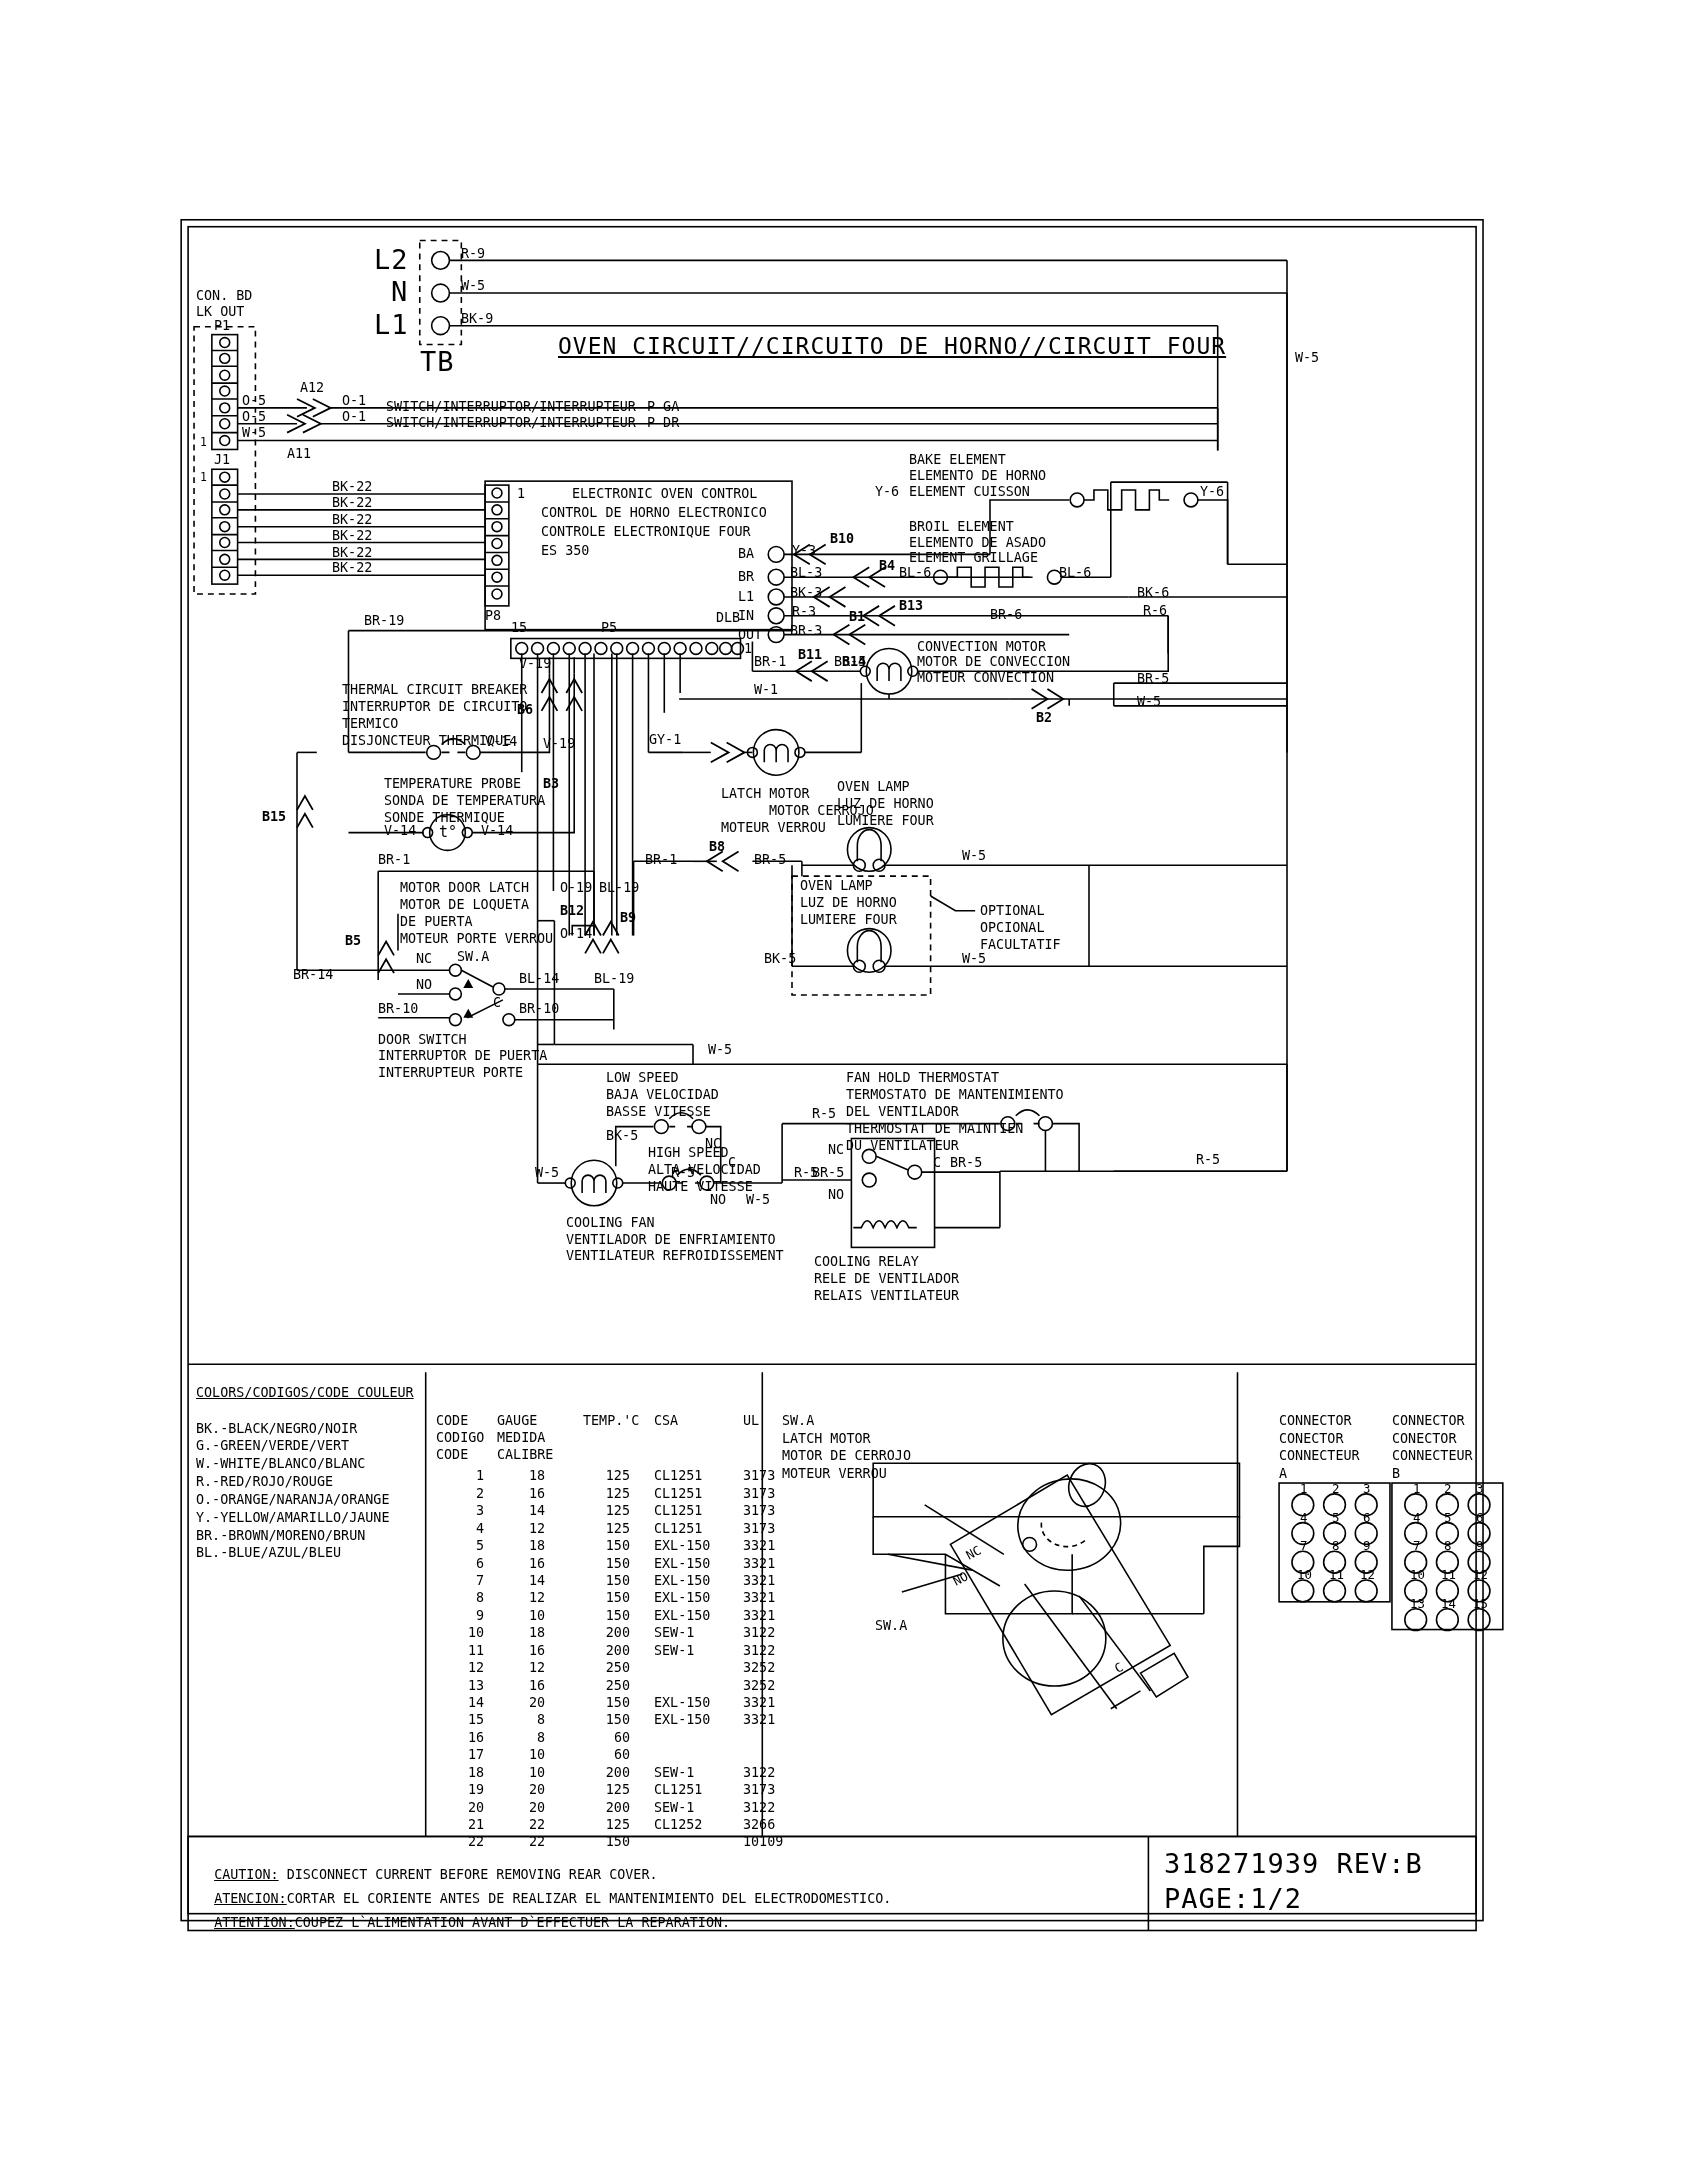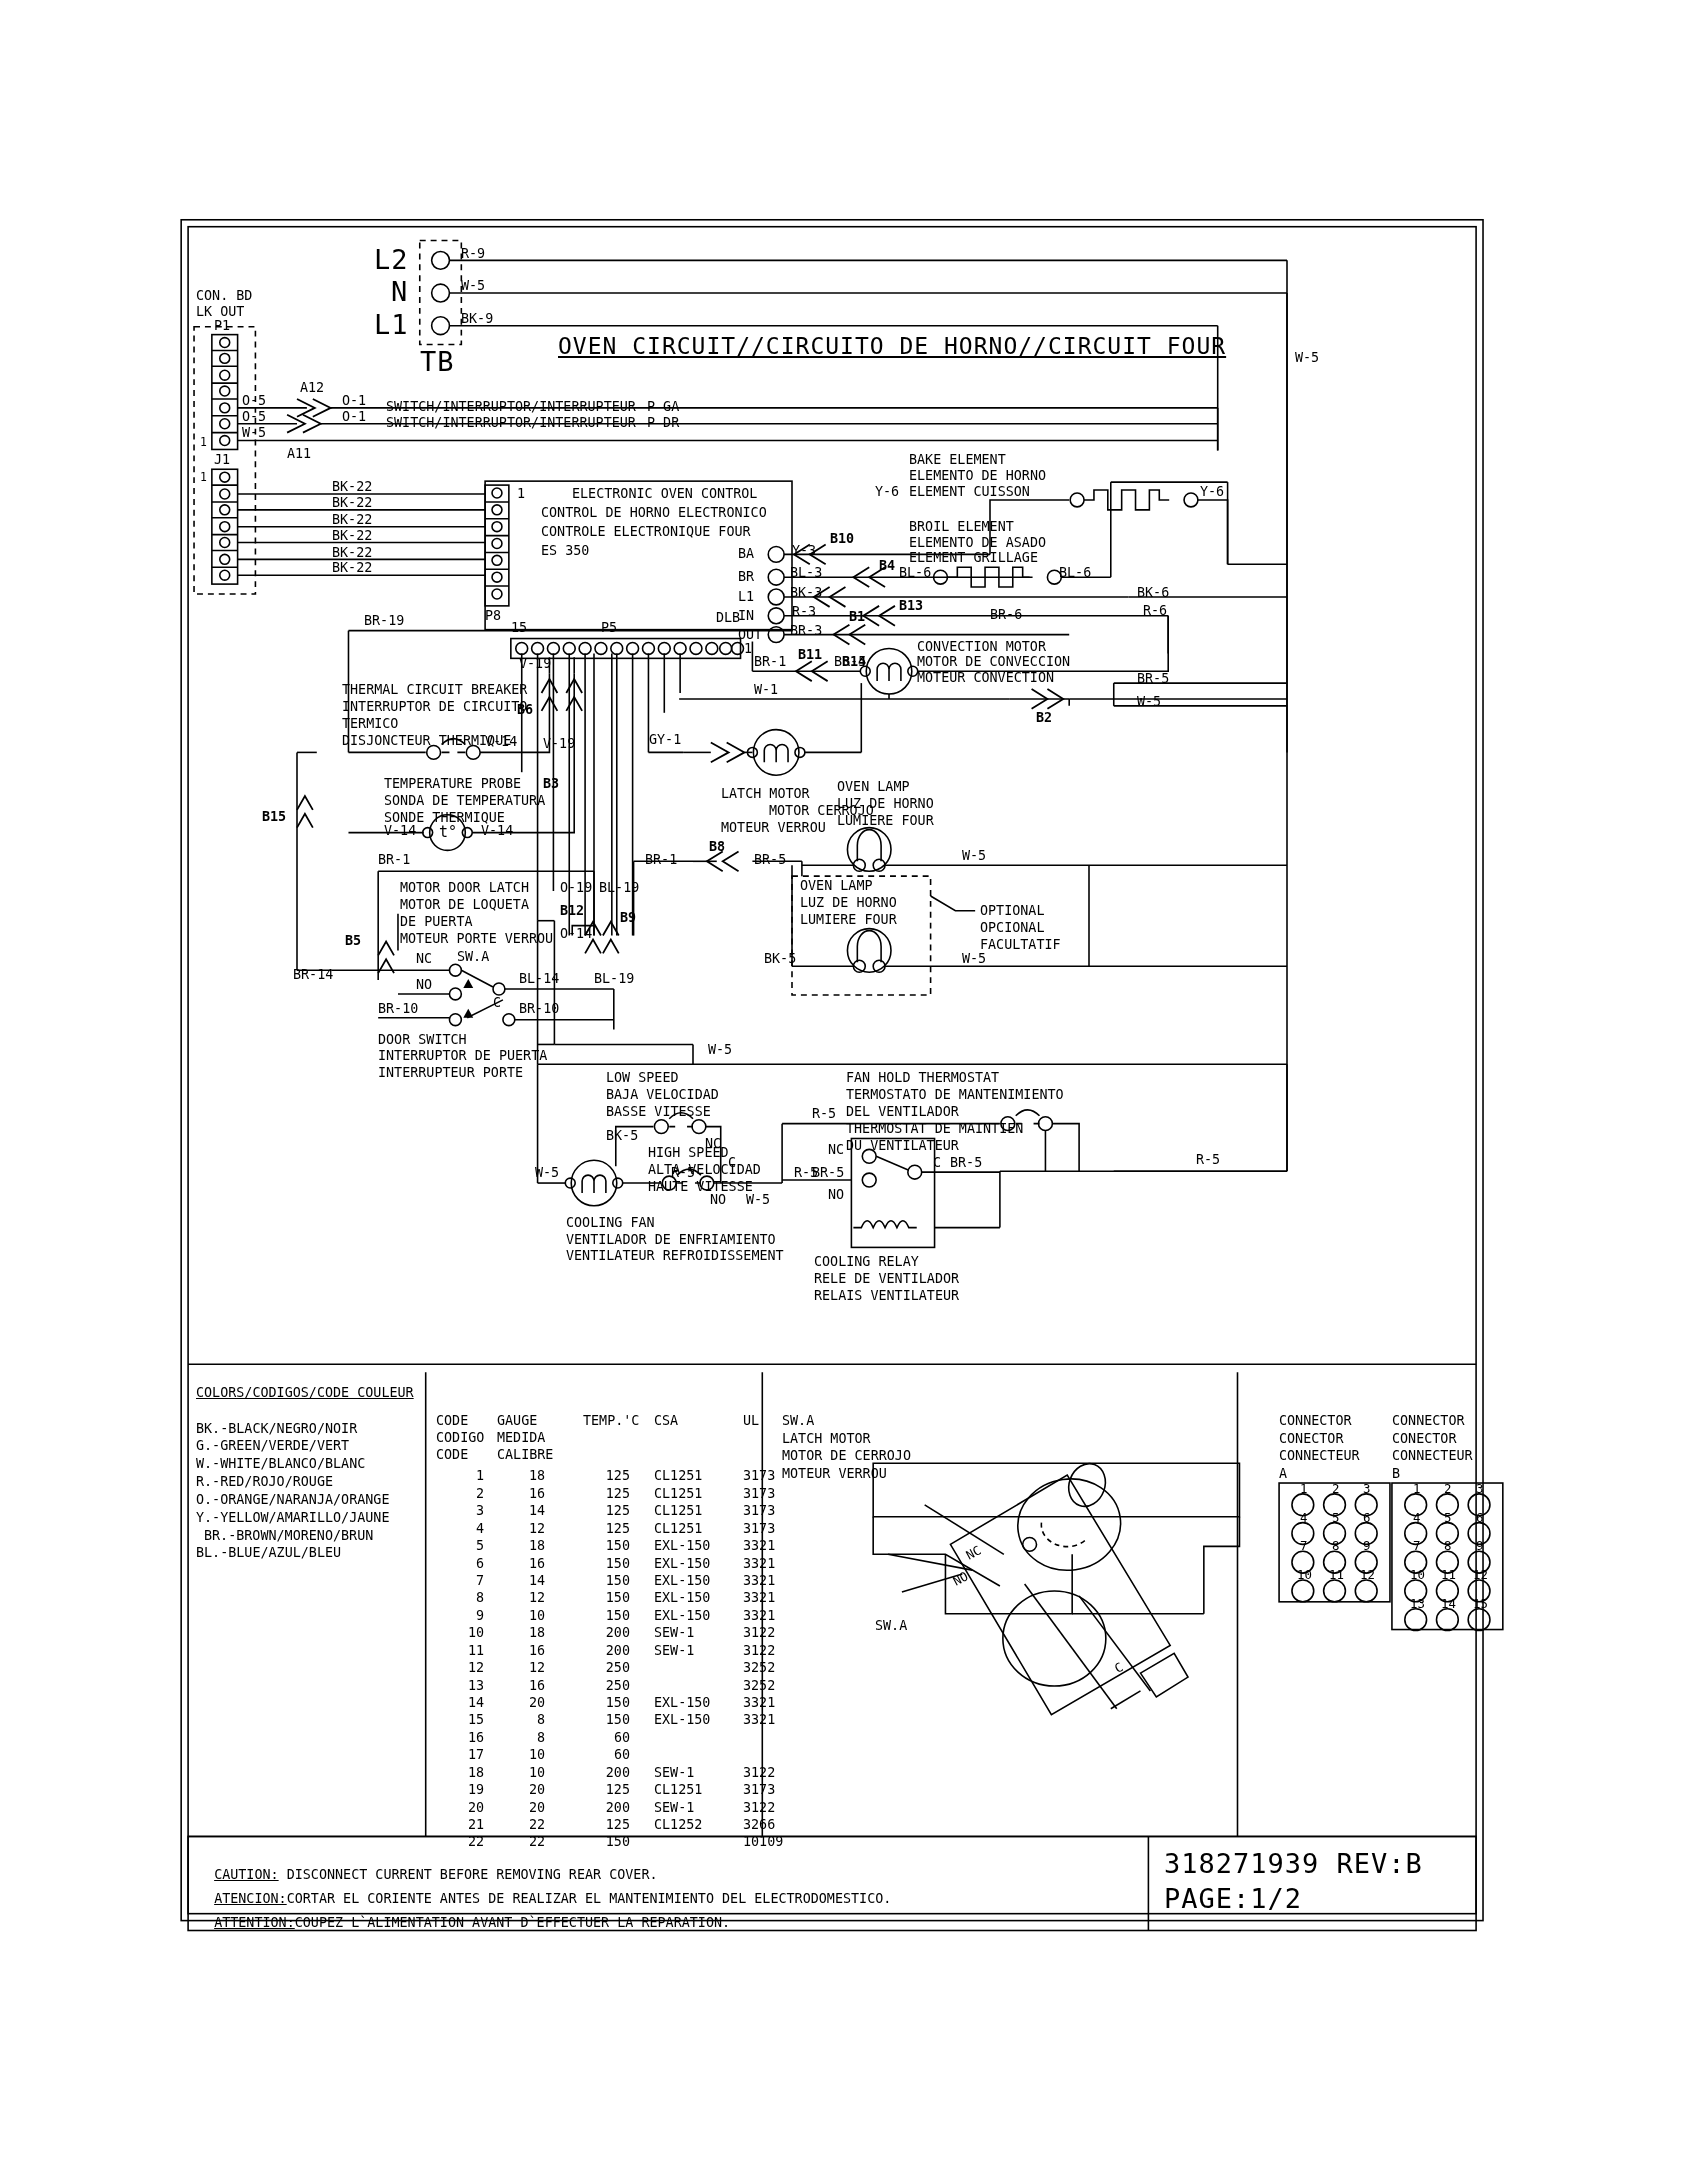--- a/index.html
+++ b/index.html
@@ -617,21 +617,21 @@
 <div class="t s13" style="left:814px;top:1272px;">RELE DE VENTILADOR</div>
 <div class="t s13" style="left:814px;top:1289px;">RELAIS VENTILATEUR</div>
 
 <div class="t s13 u" style="left:196px;top:1386px;">COLORS/CODIGOS/CODE COULEUR</div>
 <div class="t s13" style="left:196px;top:1422px;">BK.-BLACK/NEGRO/NOIR</div>
 <div class="t s13" style="left:196px;top:1439px;">G.-GREEN/VERDE/VERT</div>
 <div class="t s13" style="left:196px;top:1457px;">W.-WHITE/BLANCO/BLANC</div>
 <div class="t s13" style="left:196px;top:1475px;">R.-RED/ROJO/ROUGE</div>
 <div class="t s13" style="left:196px;top:1493px;">O.-ORANGE/NARANJA/ORANGE</div>
 <div class="t s13" style="left:196px;top:1511px;">Y.-YELLOW/AMARILLO/JAUNE</div>
-<div class="t s13" style="left:196px;top:1529px;margin-left:8px;">BR.-BROWN/MORENO/BRUN</div>
+<div class="t s13" style="left:196px;top:1529px;">BR.-BROWN/MORENO/BRUN</div>
 <div class="t s13" style="left:196px;top:1546px;">BL.-BLUE/AZUL/BLEU</div>
 
 <div id="gauge-table" style="position:absolute;left:436px;top:1414px;">
       <div class="t s13" style="left: 0px; top: 0px;">CODE</div>
       <div class="t s13" style="left: 61px; top: 0px;">GAUGE</div>
       <div class="t s13" style="left: 147px; top: 0px;">TEMP.'C</div>
       <div class="t s13" style="left: 218px; top: 0px;">CSA</div>
       <div class="t s13" style="left: 307px; top: 0px;">UL</div>
       <div class="t s13" style="left: 0px; top: 17px;">CODIGO</div>
       <div class="t s13" style="left: 61px; top: 17px;">MEDIDA</div>

